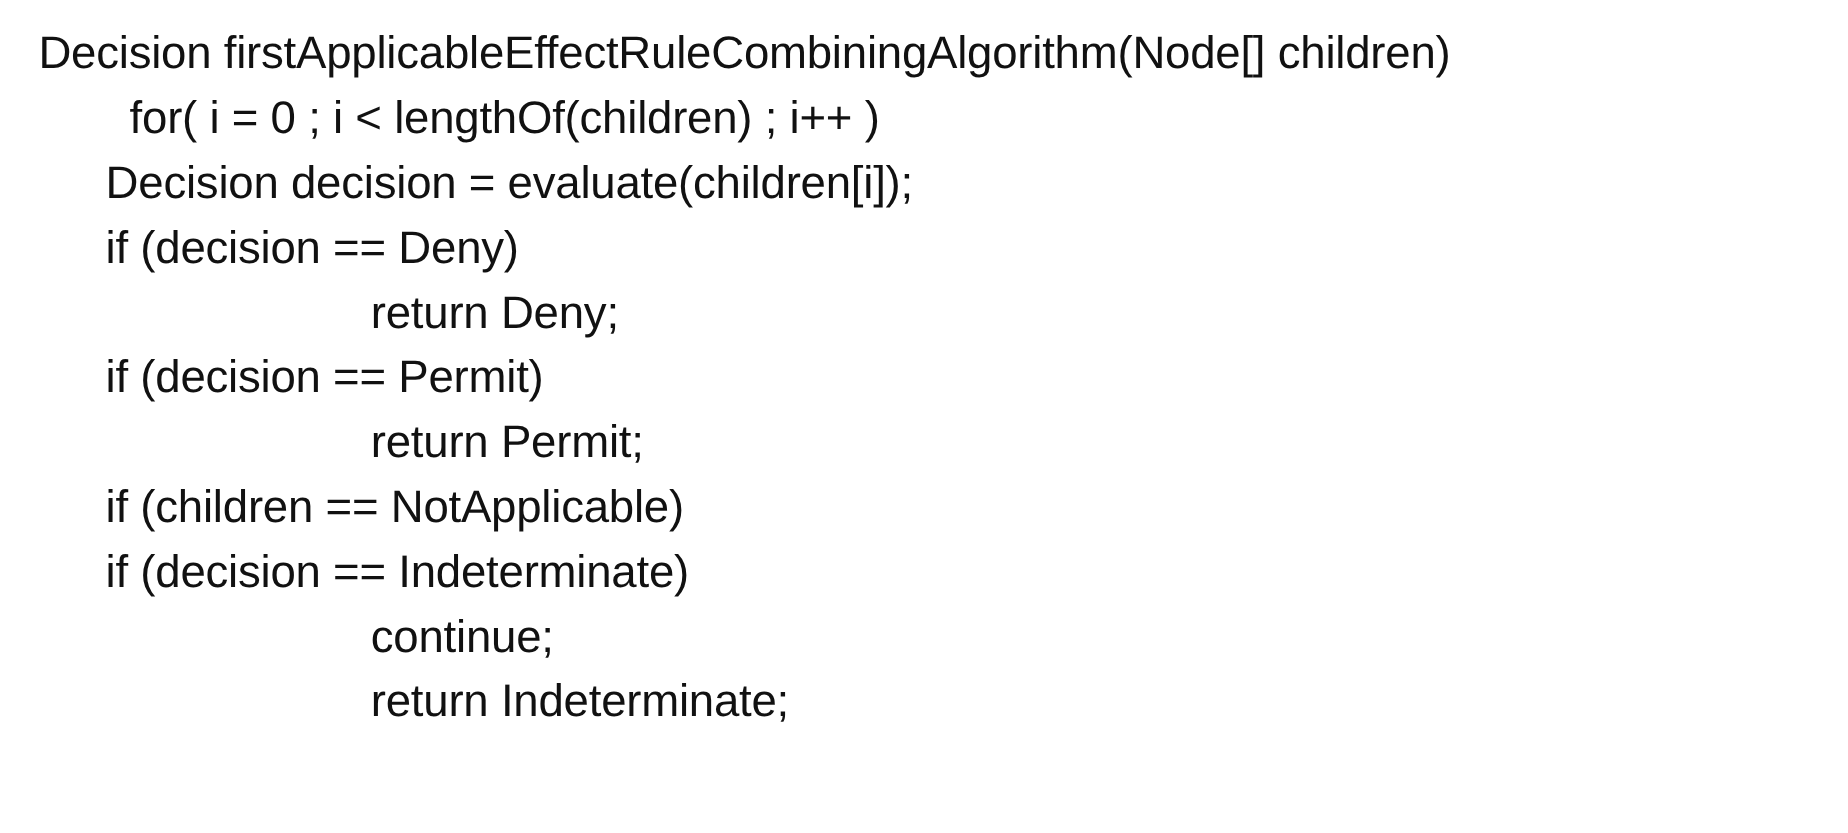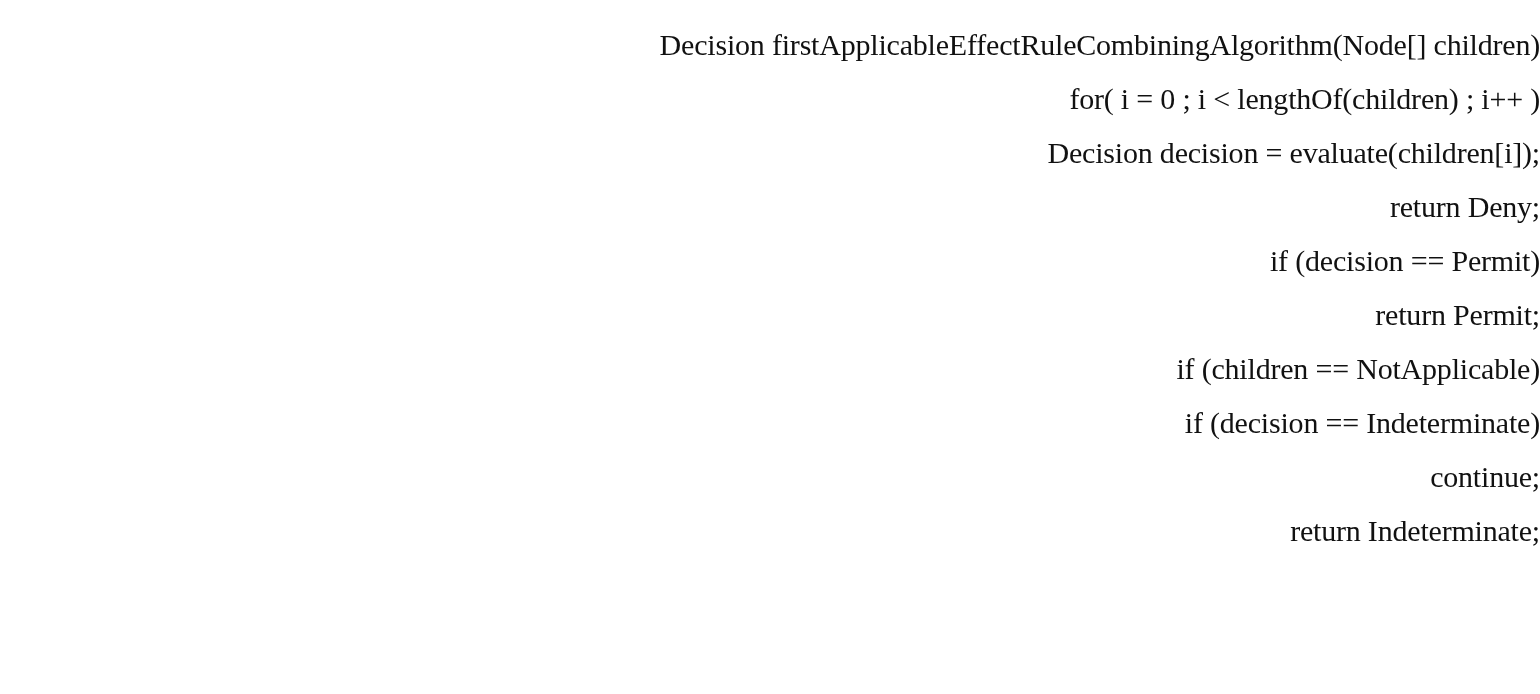--- a/index.html
+++ b/index.html
@@ -15,40 +15,40 @@
     overflow: hidden;
   }
   .pseudocode-block {
     box-sizing: border-box;
     width: 1540px;
     height: 694px;
     padding: 18px 0 0 0;
     background: #ffffff;
   }
   .code-line {
-    font-family: Liberation Serif, serif;
-    font-size: 30px;
+    font-family: Liberation Sans, sans-serif;
+    font-size: 38px;
     line-height: 54px;
     white-space: pre;
     color: #111111;
     letter-spacing: -0.2px;
-    text-align: right;
   }
   .indent-0 { padding-left: 32px; }
-  .indent-1 { padding-left: 80px; }
+  .indent-1 { padding-left: 108px; }
   .indent-2 { padding-left: 88px; }
   .indent-3 { padding-left: 268px; margin-left: 41px; }
 </style>
 </head>
 <body>
 
 <div class="pseudocode-block">
   <div class="code-line indent-0">Decision firstApplicableEffectRuleCombiningAlgorithm(Node[] children)</div>
   <div class="code-line indent-1">for( i = 0 ; i &lt; lengthOf(children) ; i++ )</div>
   <div class="code-line indent-2">Decision decision = evaluate(children[i]);</div>
+  <div class="code-line indent-2">if (decision == Deny)</div>
   <div class="code-line indent-3">return Deny;</div>
   <div class="code-line indent-2">if (decision == Permit)</div>
   <div class="code-line indent-3">return Permit;</div>
   <div class="code-line indent-2">if (children == NotApplicable)</div>
   <div class="code-line indent-2">if (decision == Indeterminate)</div>
   <div class="code-line indent-3">continue;</div>
   <div class="code-line indent-3">return Indeterminate;</div>
 </div>
 
 </body></html>

